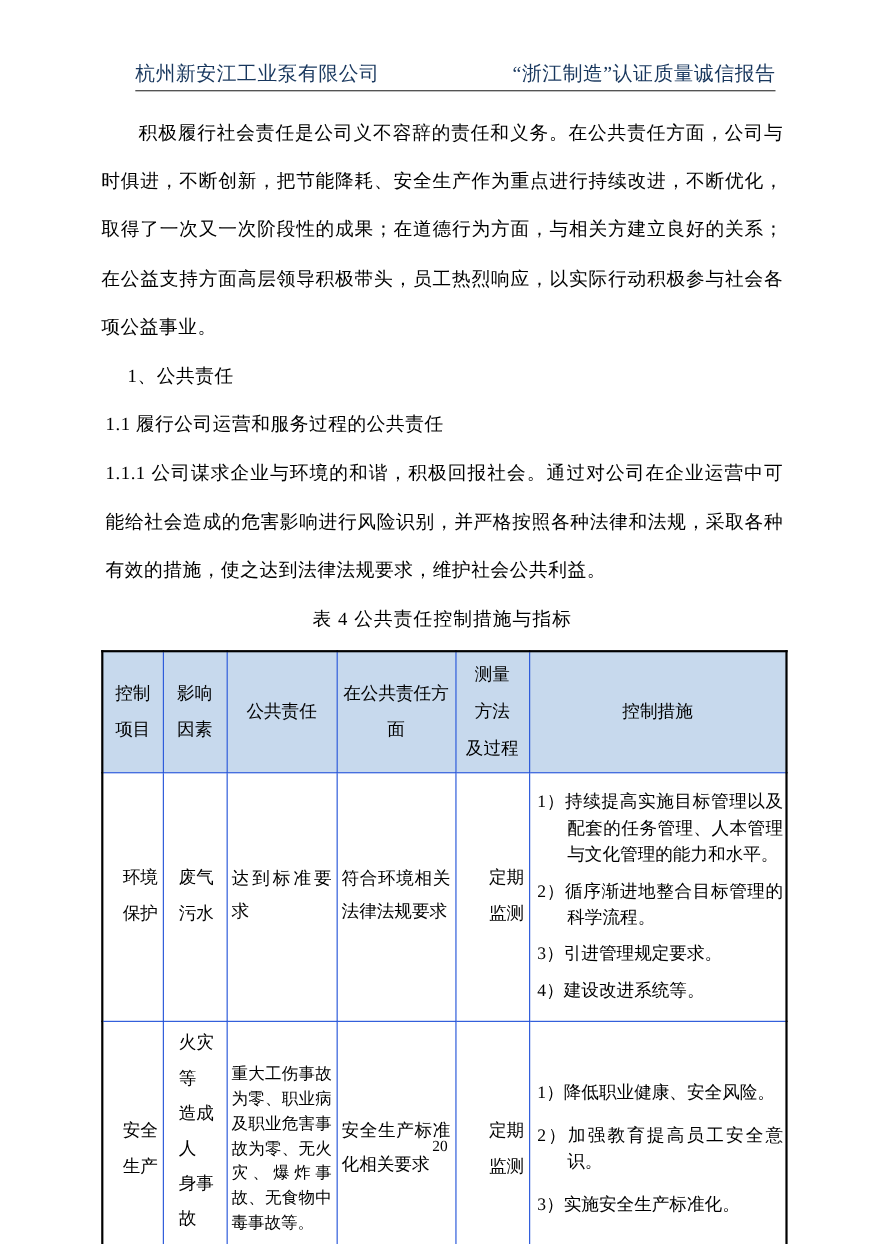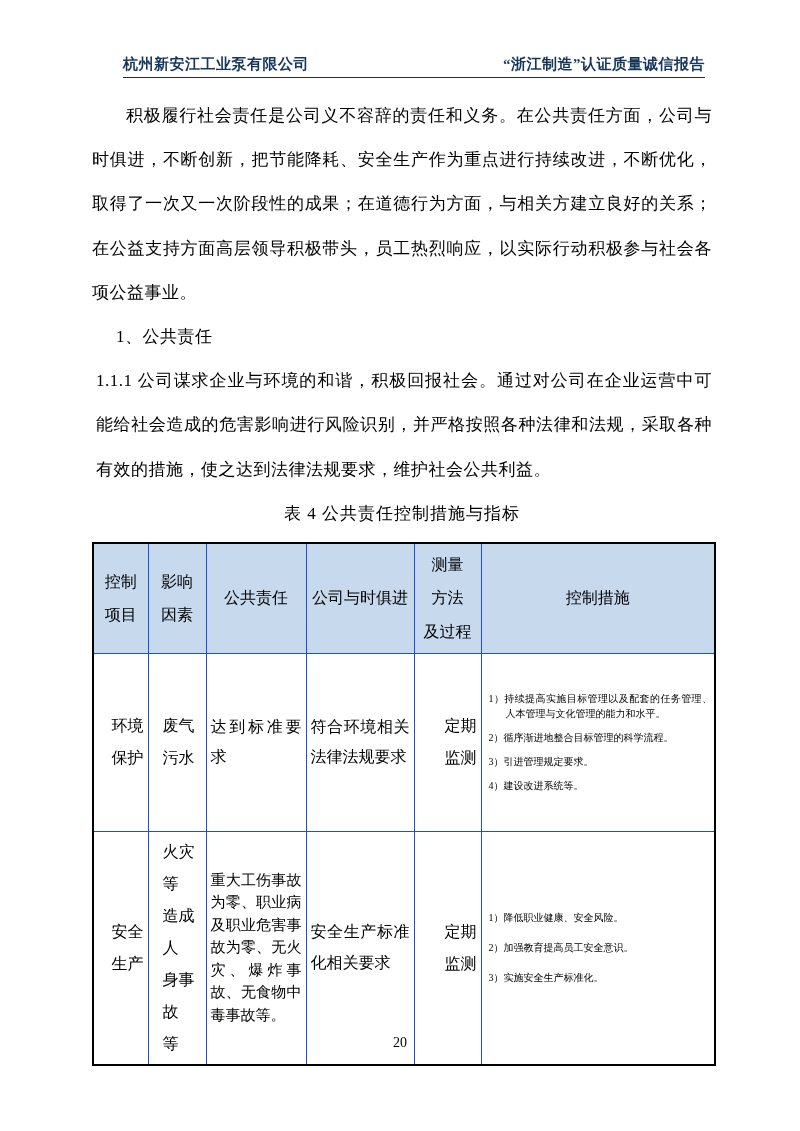--- a/index.html
+++ b/index.html
@@ -17,22 +17,22 @@
   .doc-header {
     margin: 0 95px 0 123px;
     padding-top: 55px;
     padding-bottom: 3px;
     border-bottom: 1.5px solid #2b2b2b;
     display: flex;
     justify-content: space-between;
     align-items: baseline;
   }
   .doc-header span {
-    font-size: 15px;
-    font-weight: bold;
+    font-size: 18px;
+    font-weight: normal;
     color: var(--header-text, #17365D);
     letter-spacing: 0.5px;
     white-space: nowrap;
   }
 
   
   .content { padding: 0 88px 0 92px; }
   .textflow {
     margin-top: 16px;
     font-size: 17px;
@@ -72,21 +72,21 @@
     white-space: pre-line;
     line-height: 2.1;
     height: 100px;
   }
   .row-env  td { height: 178px; }
   .row-safe td { height: 180px; }
   td.c-center { text-align: right; white-space: pre-line; line-height: 2.0; }
   td.c-left   { text-align: left;  white-space: pre-line; line-height: 2.0; padding-left: 14px; }
   td.c-just   { text-align: justify; line-height: 1.9; padding: 4px 4px; }
   td.c-just.dense { font-size: 15px; line-height: 1.5; }
-  td.c-controls { padding: 6px 2px 6px 7px; font-size: 10px; }
+  td.c-controls { padding: 6px 2px 6px 7px; font-size: 16px; }
   .ctrl-item {
     padding-left: 1.7em;
     text-indent: -1.7em;
     line-height: 1.5;
     margin: 9px 0;
     text-align: justify;
   }
   .row-safe .ctrl-item { margin: 15px 0; }
 
   
@@ -105,41 +105,42 @@
 
   <div class="doc-header">
     <span>杭州新安江工业泵有限公司</span>
     <span>“浙江制造”认证质量诚信报告</span>
   </div>
 
   <div class="content">
     <div class="textflow">
       <p class="para-indent">积极履行社会责任是公司义不容辞的责任和义务。在公共责任方面，公司与时俱进，不断创新，把节能降耗、安全生产作为重点进行持续改进，不断优化，取得了一次又一次阶段性的成果；在道德行为方面，与相关方建立良好的关系；在公益支持方面高层领导积极带头，员工热烈响应，以实际行动积极参与社会各项公益事业。</p>
       <p class="h-num">1、公共责任</p>
+      <p class="h-sub">1.1 履行公司运营和服务过程的公共责任</p>
       <p class="p-sub">1.1.1 公司谋求企业与环境的和谐，积极回报社会。通过对公司在企业运营中可能给社会造成的危害影响进行风险识别，并严格按照各种法律和法规，采取各种有效的措施，使之达到法律法规要求，维护社会公共利益。</p>
       <p class="table-caption">表 4 公共责任控制措施与指标</p>
     </div>
 
     <table class="ctl-table">
       <colgroup>
         <col style="width:55px">
         <col style="width:58px">
         <col style="width:100px">
         <col style="width:108px">
         <col style="width:67px">
         <col style="width:234px">
       </colgroup>
       <thead>
         <tr>
           <th>控制
 项目</th>
           <th>影响
 因素</th>
           <th>公共责任</th>
-          <th>公司与时俱进</th>
+          <th>在公共责任方面</th>
           <th>测量
 方法
 及过程</th>
           <th>控制措施</th>
         </tr>
       </thead>
       <tbody>
         <tr class="row-env">
           <td class="c-center">环境
 保护</td>

